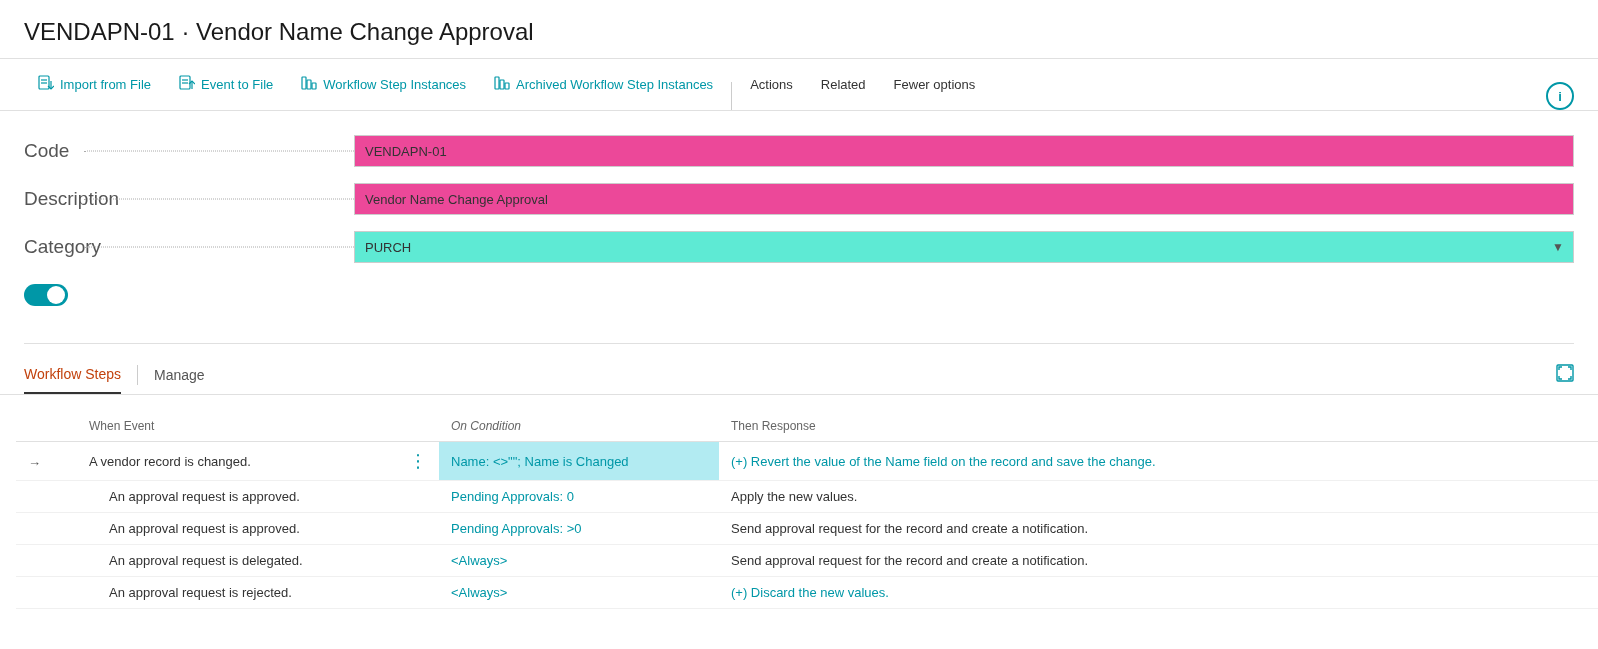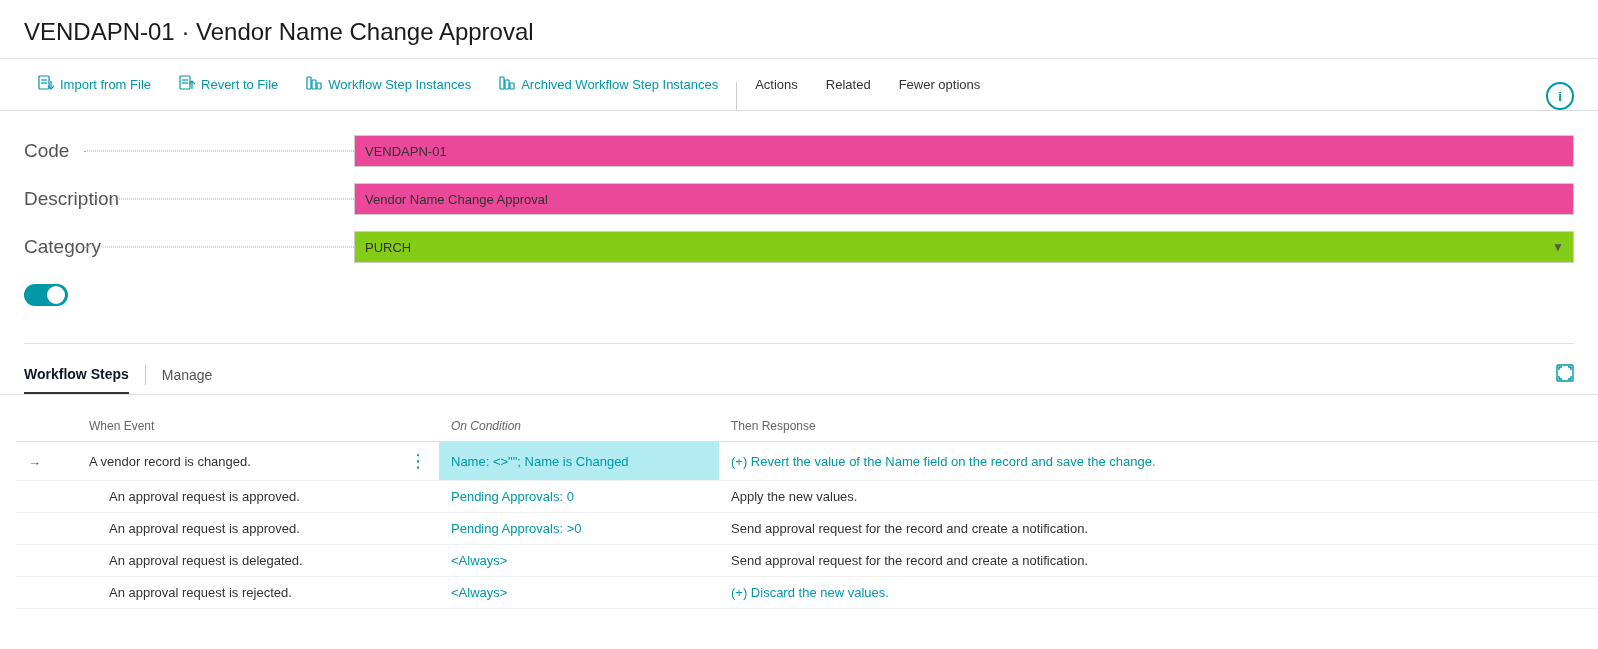--- a/index.html
+++ b/index.html
@@ -127,21 +127,21 @@
 
     .form-select {
       width: 100%;
       height: 32px;
       border: 1px solid #ccc;
       padding: 0 32px 0 10px;
       font-size: 13px;
       color: #333;
       outline: none;
       appearance: none;
-      background: #84cc16;
+      background: #5eead4;
       cursor: pointer;
     }
 
     .select-chevron {
       position: absolute;
       right: 10px;
       top: 50%;
       transform: translateY(-50%);
       pointer-events: none;
       color: #555;
@@ -187,23 +187,23 @@
       justify-content: space-between;
     }
 
     .workflow-steps-tabs {
       display: flex;
       align-items: center;
       gap: 0;
     }
 
     .tab-active {
-      font-weight: 700;
+      font-weight: 400;
       font-size: 14px;
-      color: #0f172a;
+      color: #c2410c;
       padding: 10px 0;
       border-bottom: 2px solid #333;
       margin-right: 16px;
     }
 
     .tab-separator {
       width: 1px;
       height: 20px;
       background: #ccc;
       margin-right: 16px;
@@ -286,21 +286,21 @@
   <button class="toolbar-btn">
     <span class="toolbar-icon">
       <svg width="16" height="16" viewBox="0 0 16 16" fill="none" xmlns="http://www.w3.org/2000/svg">
         <rect x="1" y="1" width="10" height="13" rx="1" stroke="#0097a7" stroke-width="1.2" fill="none"></rect>
         <line x1="3" y1="5" x2="9" y2="5" stroke="#0097a7" stroke-width="1.2"></line>
         <line x1="3" y1="8" x2="9" y2="8" stroke="#0097a7" stroke-width="1.2"></line>
         <line x1="13" y1="14" x2="13" y2="6" stroke="#0097a7" stroke-width="1.2"></line>
         <polyline points="10,9 13,6 16,9" stroke="#0097a7" stroke-width="1.2" fill="none"></polyline>
       </svg>
     </span>
-    <span>Revert to File</span>
+    <span>Event to File</span>
   </button>
 
   <button class="toolbar-btn">
     <span class="toolbar-icon">
       <svg width="16" height="16" viewBox="0 0 16 16" fill="none" xmlns="http://www.w3.org/2000/svg">
         <rect x="1" y="2" width="4" height="12" rx="0.5" stroke="#0097a7" stroke-width="1.2" fill="none"></rect>
         <rect x="6" y="5" width="4" height="9" rx="0.5" stroke="#0097a7" stroke-width="1.2" fill="none"></rect>
         <rect x="11" y="8" width="4" height="6" rx="0.5" stroke="#0097a7" stroke-width="1.2" fill="none"></rect>
       </svg>
     </span>

